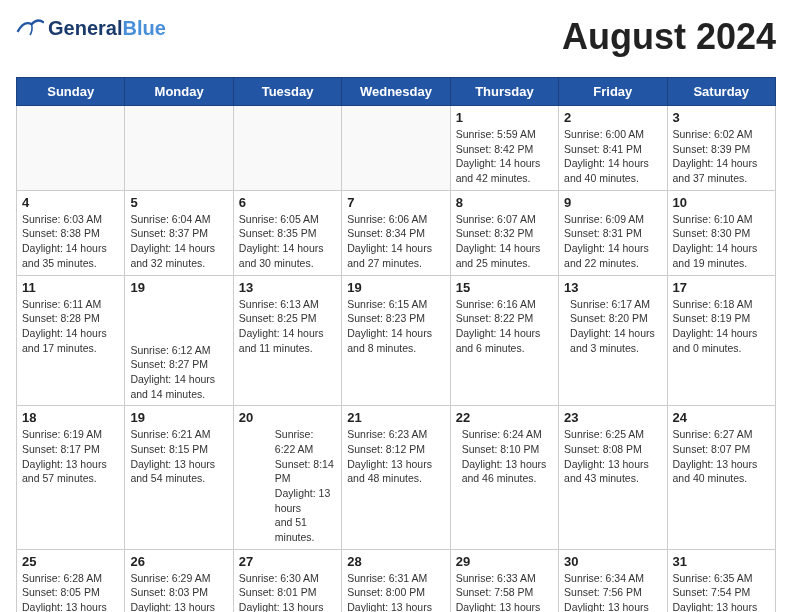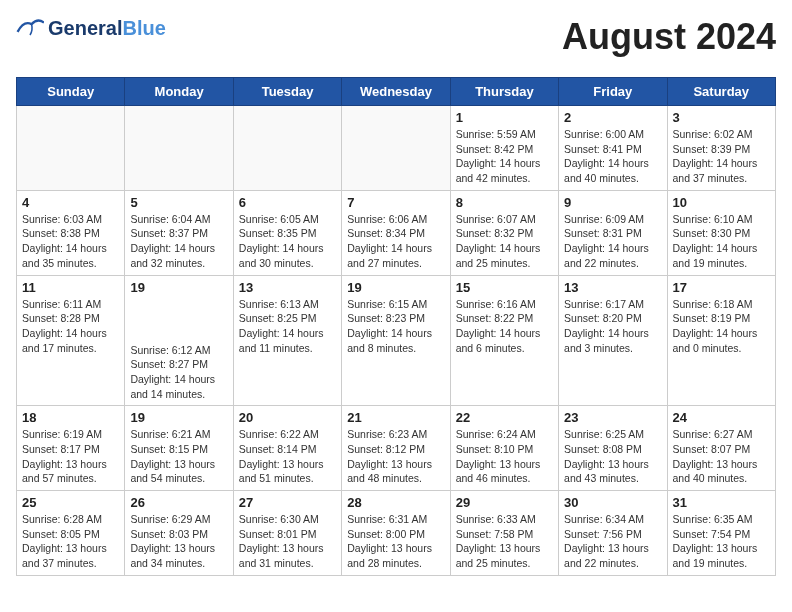--- a/index.html
+++ b/index.html
@@ -222,21 +222,21 @@
         </td>
         <td>
           <span class="day-num">15</span>
           <div class="day-info" style="white-space: pre-line;">Sunrise: 6:16 AM
 Sunset: 8:22 PM
 Daylight: 14 hours
 and 6 minutes.</div>
         </td>
         <td>
           <span class="day-num">13</span>
-          <div class="day-info" style="white-space: pre-line;">Sunrise: 6:17 AM
+          <div class="day-info" style="white-space: pre-line; margin-left: 6px;">Sunrise: 6:17 AM
 Sunset: 8:20 PM
 Daylight: 14 hours
 and 3 minutes.</div>
         </td>
         <td>
           <span class="day-num">17</span>
           <div class="day-info" style="white-space: pre-line;">Sunrise: 6:18 AM
 Sunset: 8:19 PM
 Daylight: 14 hours
 and 0 minutes.</div>
@@ -252,35 +252,35 @@
         </td>
         <td>
           <span class="day-num">19</span>
           <div class="day-info" style="white-space: pre-line;">Sunrise: 6:21 AM
 Sunset: 8:15 PM
 Daylight: 13 hours
 and 54 minutes.</div>
         </td>
         <td>
           <span class="day-num">20</span>
-          <div class="day-info" style="white-space: pre-line;">Sunrise: 6:22 AM
+          <div class="day-info" style="white-space: pre-line; margin-left: 36px;">Sunrise: 6:22 AM
 Sunset: 8:14 PM
 Daylight: 13 hours
 and 51 minutes.</div>
         </td>
         <td>
           <span class="day-num">21</span>
           <div class="day-info" style="white-space: pre-line;">Sunrise: 6:23 AM
 Sunset: 8:12 PM
 Daylight: 13 hours
 and 48 minutes.</div>
         </td>
         <td>
           <span class="day-num">22</span>
-          <div class="day-info" style="white-space: pre-line;">Sunrise: 6:24 AM
+          <div class="day-info" style="white-space: pre-line; margin-left: 6px;">Sunrise: 6:24 AM
 Sunset: 8:10 PM
 Daylight: 13 hours
 and 46 minutes.</div>
         </td>
         <td>
           <span class="day-num">23</span>
           <div class="day-info" style="white-space: pre-line;">Sunrise: 6:25 AM
 Sunset: 8:08 PM
 Daylight: 13 hours
 and 43 minutes.</div>

